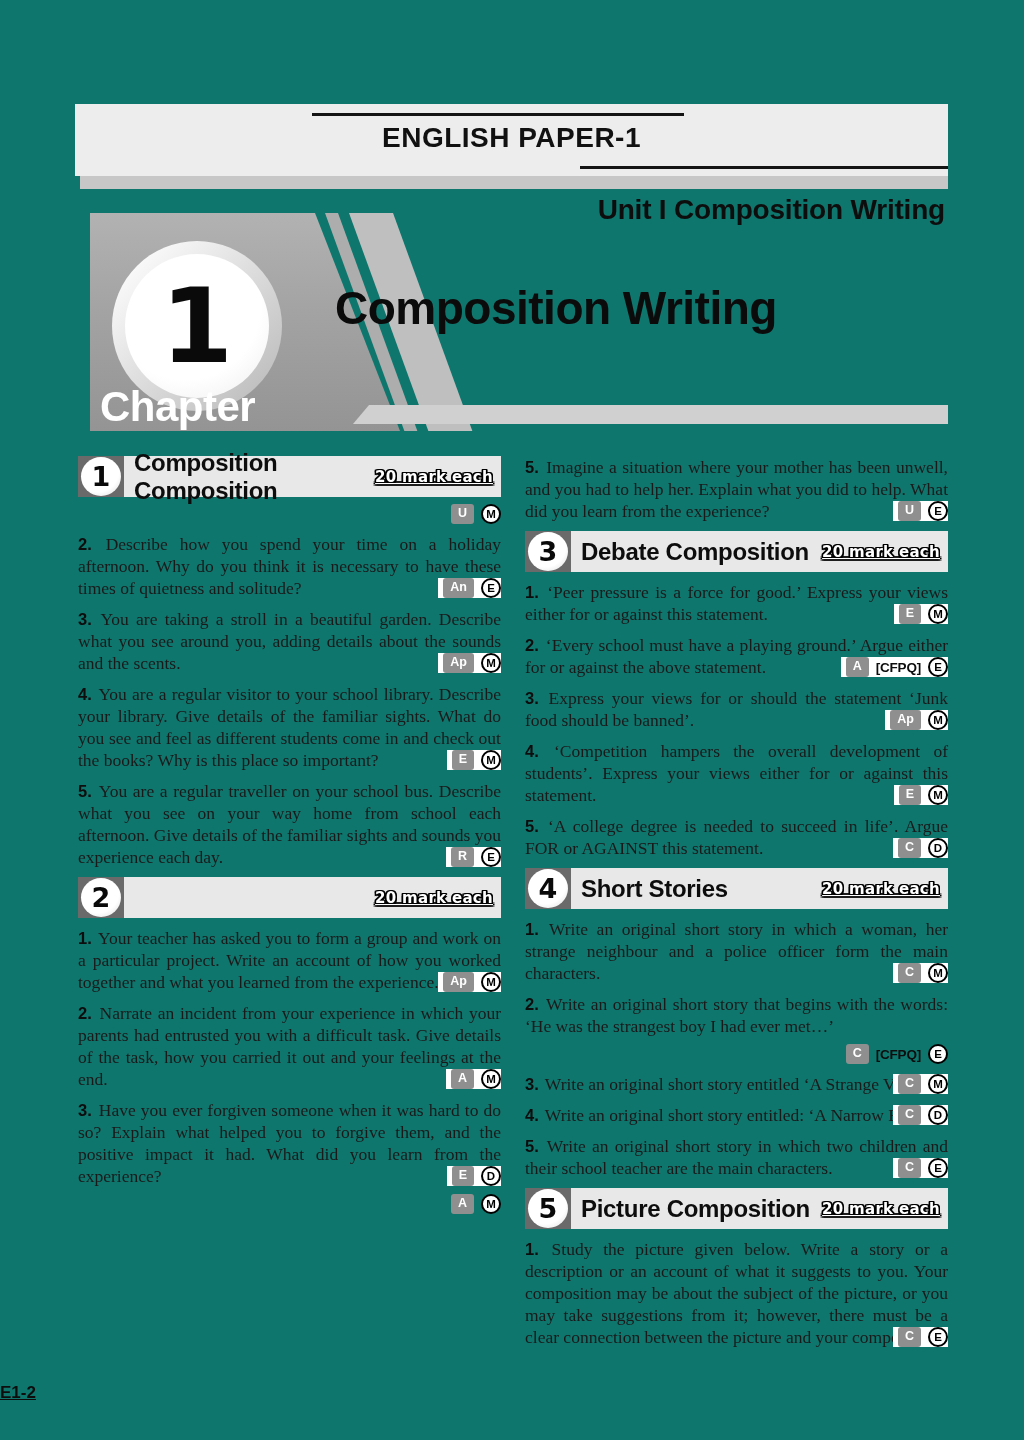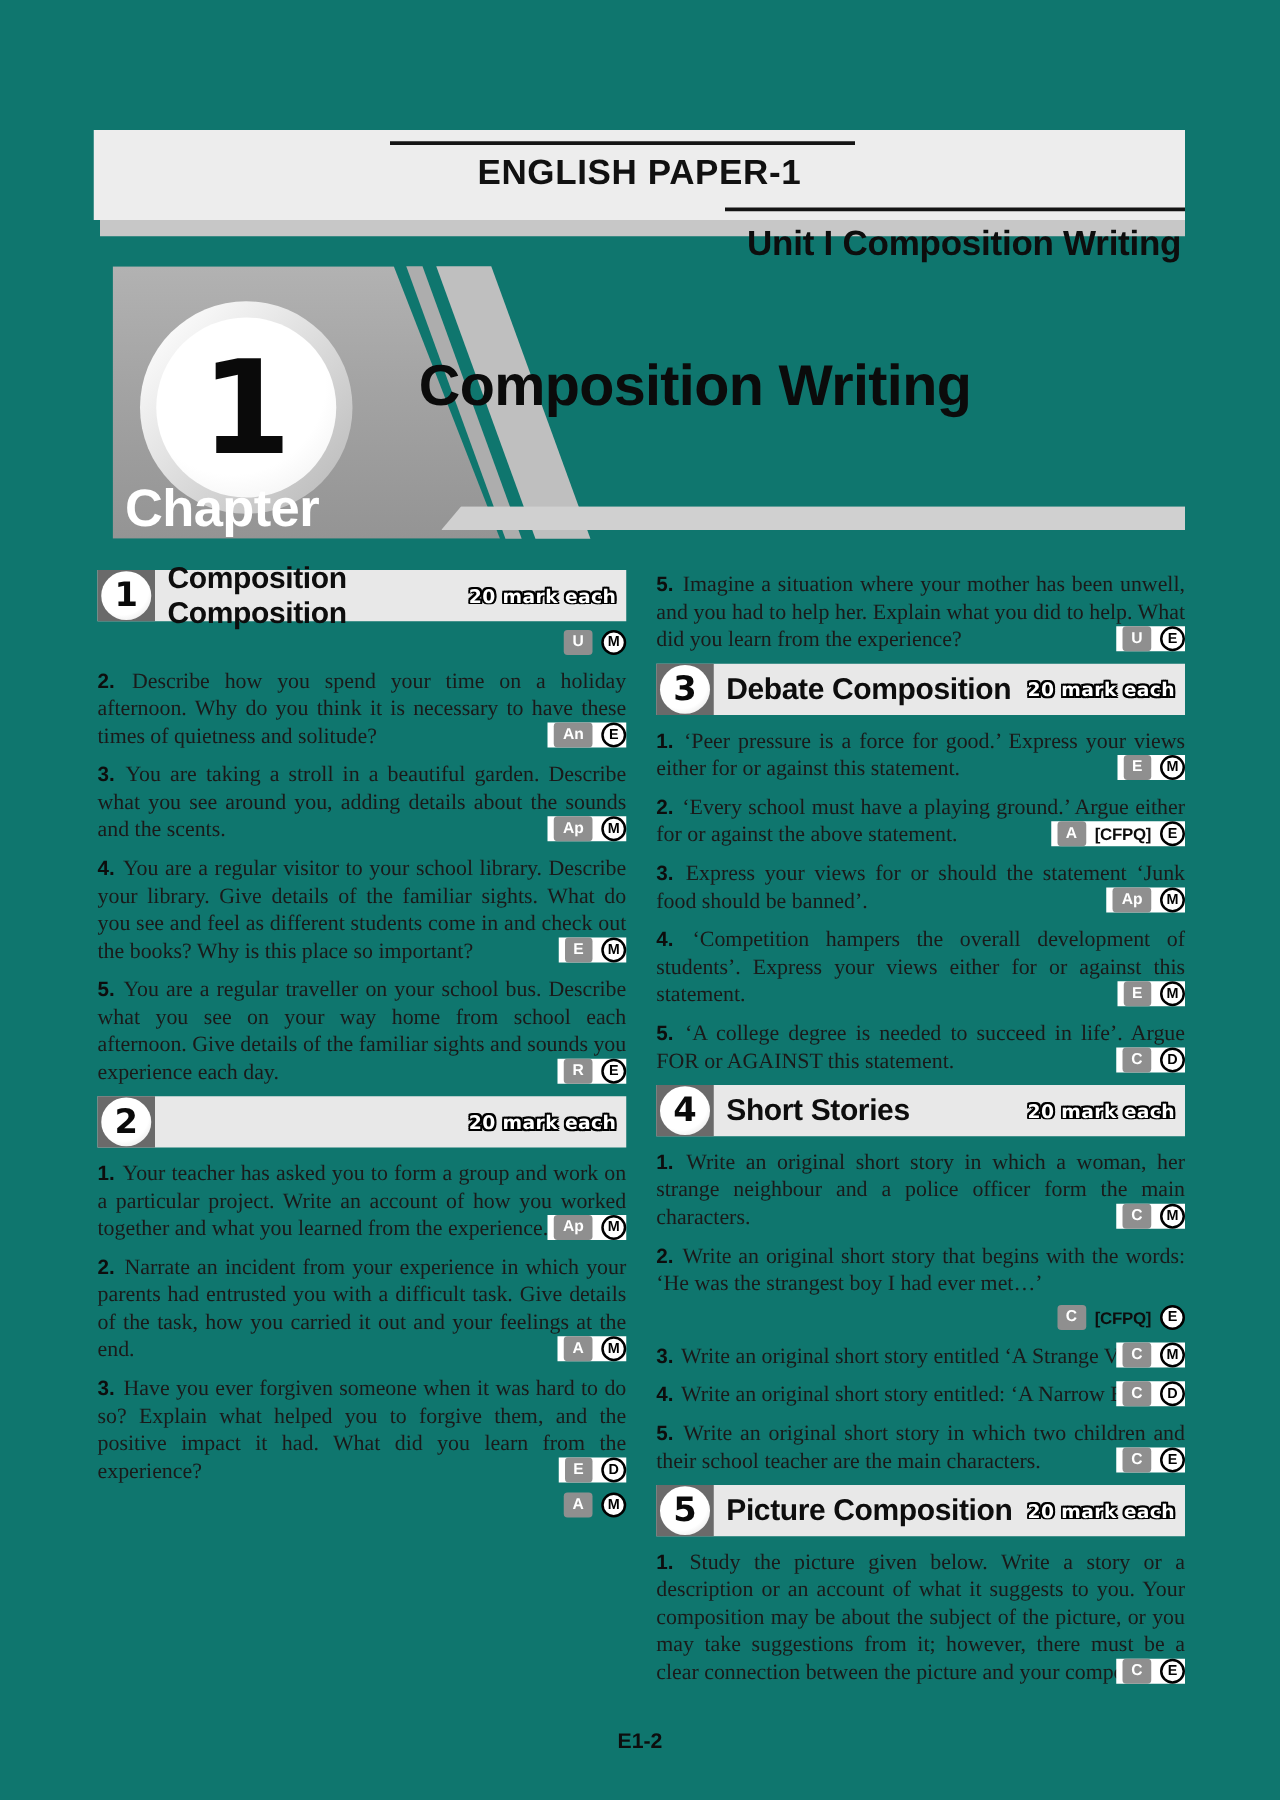--- a/index.html
+++ b/index.html
@@ -11,21 +11,21 @@
   }
 
   
   .hdr-band { position:absolute; left:75px; top:104px; width:873px; height:72px; background:#ededed; }
   .hdr-line-top { position:absolute; left:237px; top:9px; width:372px; height:3px; background:#141414; }
   .hdr-title { position:absolute; left:0; right:0; top:18px; text-align:center;
                font:bold 28px "Liberation Sans", sans-serif; letter-spacing:.5px; color:#111; }
   .hdr-line-bottom { position:absolute; left:505px; right:0; bottom:7px; height:3px; background:#141414; }
   .hdr-strip { position:absolute; left:80px; top:176px; width:868px; height:13px; background:#c7c7c7; }
 
-  .unit-title { position:absolute; top:179px; right:79px;
+  .unit-title { position:absolute; top:194px; right:79px;
                 font:bold 28px "Liberation Sans", sans-serif; color:#0d0d0d; letter-spacing:-.2px; }
 
   
   .chapter { position:absolute; left:90px; top:213px; width:400px; height:218px; }
   .ch-shape { position:absolute; left:0; top:0; width:310px; height:218px;
               background:linear-gradient(180deg,#b2b2b2 0%,#a3a3a3 45%,#949494 100%);
               clip-path:polygon(0 0, 225px 0, 310px 218px, 0 218px); }
   .ch-stripe { position:absolute; top:0; height:218px; transform:skewX(20deg); transform-origin:0 0; }
   .ch-stripe.s1 { left:235px; width:13px; background:#adadad; }
   .ch-stripe.s2 { left:259px; width:44px; background:#bfbfbf; }
@@ -51,38 +51,38 @@
              display:flex; align-items:center; justify-content:center; }
   .sec-num::before { content:""; position:absolute; left:3px; top:1px; width:40px; height:39px;
                      border-radius:50%; background:radial-gradient(circle at 42% 35%, #ffffff 62%, #d9d9d9 100%); }
   .sec-num span { position:relative; font:bold 27px "DejaVu Sans", sans-serif; color:#0a0a0a;
                   text-shadow:-2px 0 0 #fff, 2px 0 0 #fff, 0 -2px 0 #fff, 0 2px 0 #fff; }
   .sec-title { margin-left:10px; font:bold 24px "Liberation Sans", sans-serif; color:#0d0d0d; letter-spacing:-.3px; }
   .sec-marks { margin-left:auto; margin-right:8px; font:bold 15px "DejaVu Sans", sans-serif;
                color:#fff; letter-spacing:.3px; white-space:nowrap;
                text-shadow:-1.5px -1.5px 0 #000, 1.5px -1.5px 0 #000, -1.5px 1.5px 0 #000,
                            1.5px 1.5px 0 #000, -1.5px 0 0 #000, 1.5px 0 0 #000,
-                           0 -1.5px 0 #000, 0 1.5px 0 #000; }
+                           0 -1.5px 0 #000, 0 1.5px 0 #000;text-decoration:underline; }
 
   .q { position:relative; font-size:17.5px; line-height:22px; text-align:justify;
        margin-bottom:9px; color:#1a1a1a; }
   .qnum { font:bold 16.5px "Liberation Sans", sans-serif; color:#0d0d0d; padding-right:2px; }
   .badges { position:absolute; right:0; bottom:1px; display:flex; gap:7px; align-items:center;
             background:#fff; padding-left:5px; }
   .badge-row { display:flex; justify-content:flex-end; gap:7px; align-items:center; margin:-2px 0 9px; }
 
   .b-box { display:inline-block; background:#8f8f8f; color:#fff; border-radius:3px;
            font:bold 12.5px "Liberation Sans", sans-serif; padding:2px 7px 3px; line-height:1.2; }
   .b-circle { display:inline-flex; width:20px; height:20px; border:2px solid #000; border-radius:50%;
               align-items:center; justify-content:center; background:#fff;
               font:bold 11.5px "Liberation Sans", sans-serif; color:#000; }
   .b-cfpq { font:bold 13.5px "Liberation Sans", sans-serif; color:#0d0d0d; letter-spacing:-.2px; }
 
-  .footer { position:absolute; left:0; right:0; top:1383px; text-align:center;
-            font:bold 17px "Liberation Sans", sans-serif; color:#0d0d0d; }
+  .footer { position:absolute; left:0; right:0; top:1383px; 
+            font:bold 17px "Liberation Sans", sans-serif; color:#0d0d0d;text-decoration:underline; }
 </style>
 </head>
 <body>
 
 <div class="page">
 
   <div class="hdr-band">
     <div class="hdr-line-top"></div>
     <div class="hdr-title">ENGLISH PAPER-1</div>
     <div class="hdr-line-bottom"></div>

